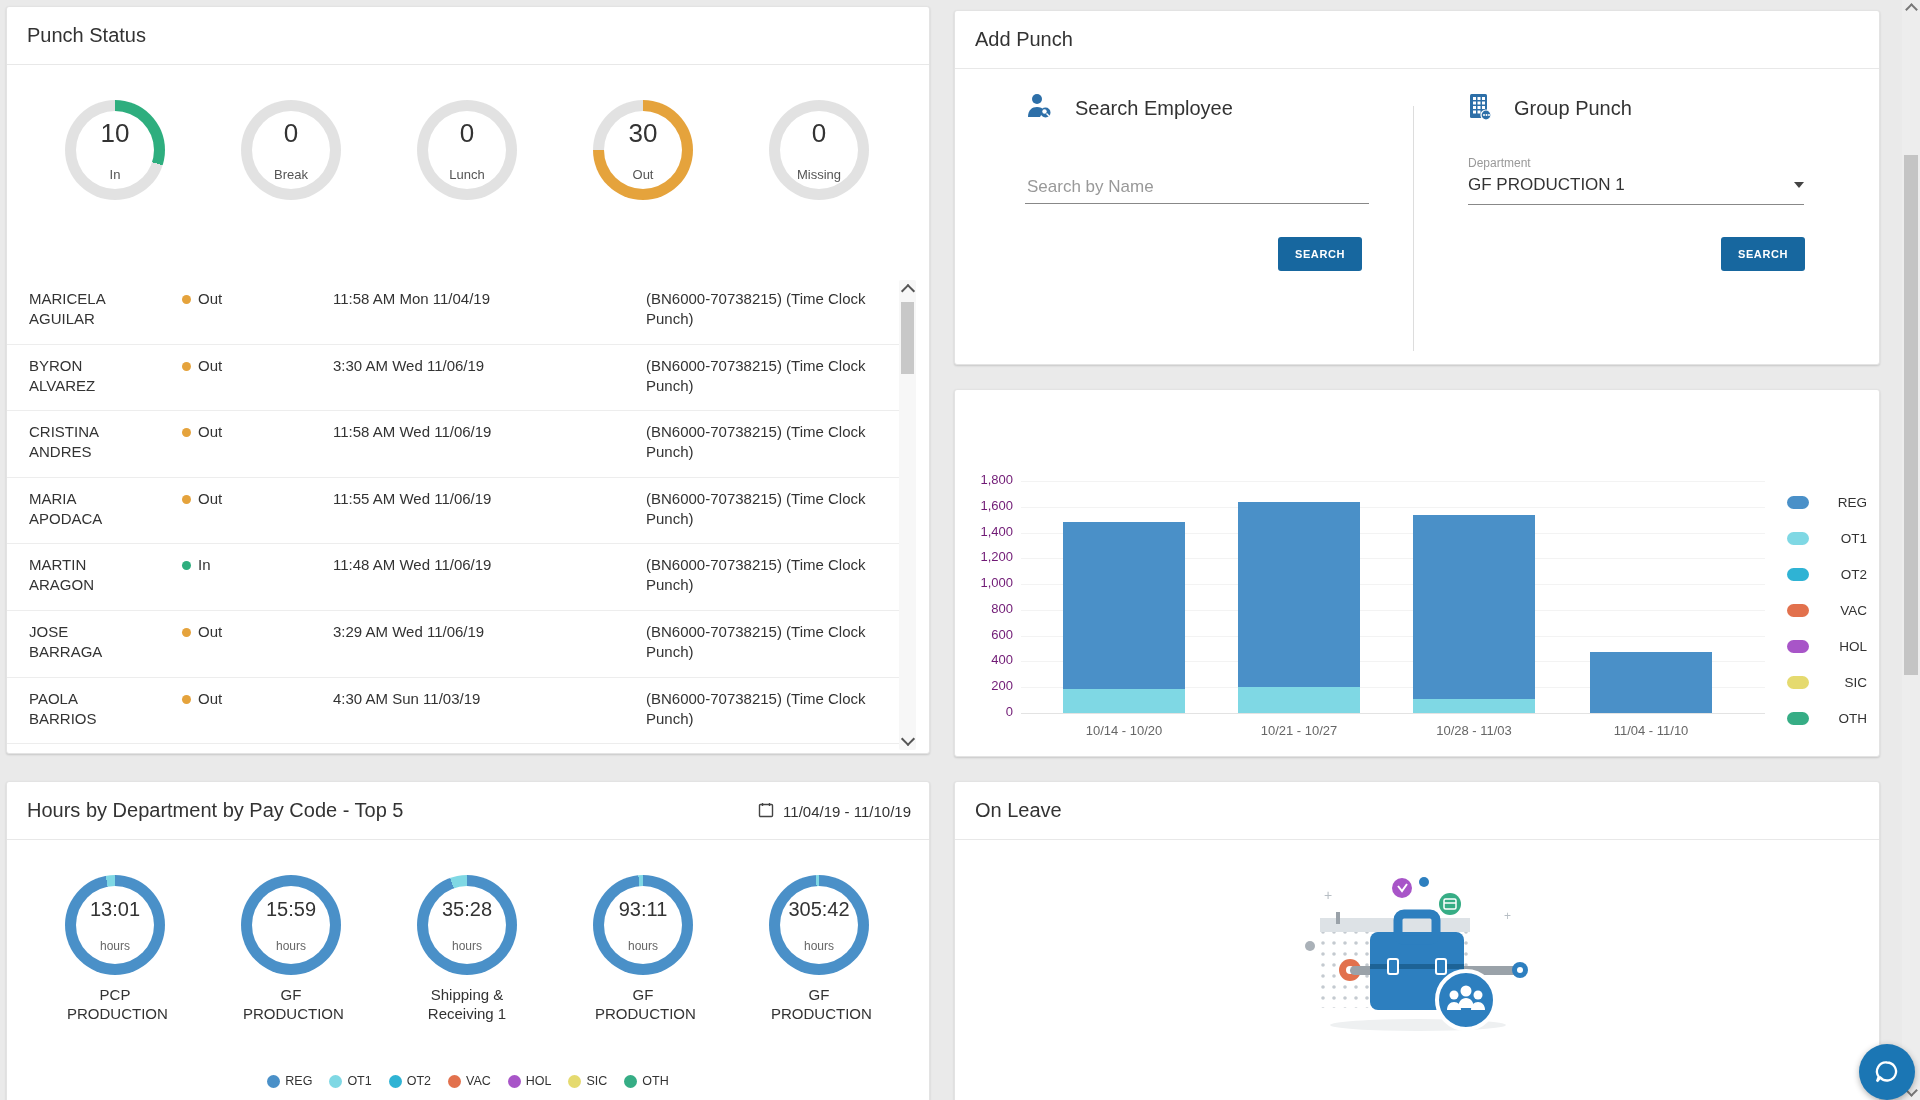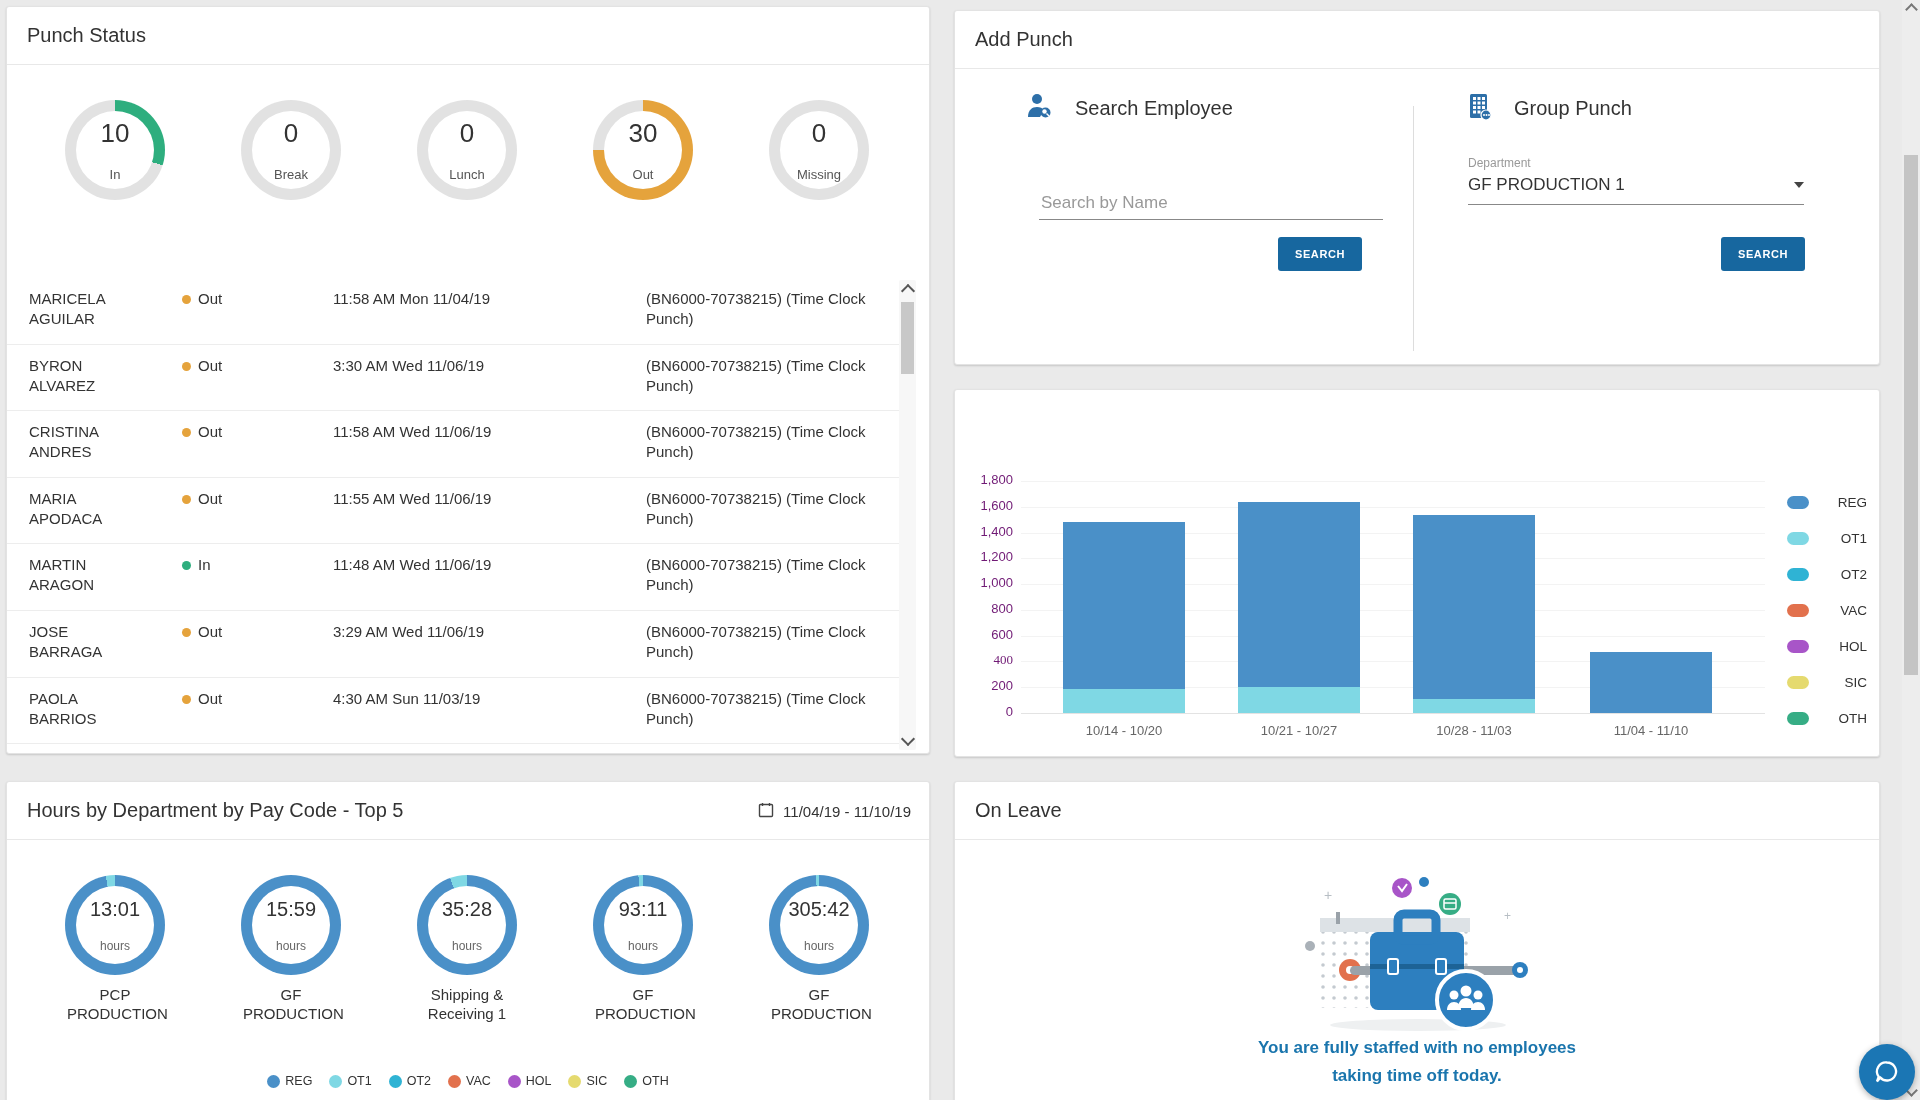--- a/index.html
+++ b/index.html
@@ -41,22 +41,22 @@
   .from-cell{width:240px;}
   .tscroll{position:absolute;top:273px;bottom:3px;right:13px;width:17px;background:#f7f7f7;border-radius:2px;}
   .tthumb{position:absolute;top:22px;left:2px;right:2px;height:72px;background:#c8c8c8;}
   .chev{position:absolute;left:4px;width:8px;height:8px;border-left:2px solid #555;border-bottom:2px solid #555;}
   .chev-up{top:6px;transform:rotate(135deg);}
   .chev-down{bottom:6px;transform:rotate(-45deg);}
   
   #card-addpunch{left:954px;top:10px;width:926px;height:355px;}
   .ap-divider{position:absolute;left:458px;top:95px;height:245px;width:1px;background:#ddd;}
   .ap-head{position:absolute;display:flex;align-items:center;gap:20px;font-size:20px;color:#333;}
-  .ap-input{position:absolute;left:84px;top:160px;width:340px;border:none;border-bottom:1px solid #888;
-    font-size:17px;color:#6d28d9;padding:6px 2px;outline:none;font-family:inherit;background:transparent;margin-top:16px;}
+  .ap-input{position:absolute;left:70px;top:160px;width:340px;border:none;border-bottom:1px solid #888;
+    font-size:17px;color:#6d28d9;padding:6px 2px;outline:none;font-family:inherit;background:transparent;}
   .ap-input::placeholder{color:#999;}
   .ap-btn{position:absolute;width:84px;height:34px;background:#17679F;color:#fff;border:none;border-radius:3px;
     font-size:11px;font-weight:bold;letter-spacing:.6px;cursor:pointer;font-family:inherit;}
   .gp-label{position:absolute;left:513px;top:145px;font-size:12px;color:#999;}
   .gp-select{position:absolute;left:513px;top:164px;width:336px;border-bottom:1px solid #888;
     display:flex;align-items:center;justify-content:space-between;padding-bottom:9px;cursor:pointer;}
   .gp-value{font-size:17px;color:#333;}
   .caret{width:0;height:0;border-left:5px solid transparent;border-right:5px solid transparent;border-top:6px solid #444;}
   
   #card-pay{left:954px;top:389px;width:926px;height:368px;}
@@ -305,21 +305,21 @@
   <button class="ap-btn" style="left:766px;top:226px;">SEARCH</button>
 </div>
 
 <div class="card" id="card-pay">
   <div id="pp-plot">
       <div class="pp-grid" style="top: 232px; background: rgb(227, 227, 227);"></div>
       <div class="pp-ylab" style="top: 223px;">0</div>
       <div class="pp-grid" style="top: 206.222px;"></div>
       <div class="pp-ylab" style="top: 197.222px;">200</div>
       <div class="pp-grid" style="top: 180.444px;"></div>
-      <div class="pp-ylab" style="top: 171.444px; font-family: Liberation Serif, serif;">400</div>
+      <div class="pp-ylab" style="top: 171.444px;">400</div>
       <div class="pp-grid" style="top: 154.667px;"></div>
       <div class="pp-ylab" style="top: 145.667px;">600</div>
       <div class="pp-grid" style="top: 128.889px;"></div>
       <div class="pp-ylab" style="top: 119.889px;">800</div>
       <div class="pp-grid" style="top: 103.111px;"></div>
       <div class="pp-ylab" style="top: 94.1111px;">1,000</div>
       <div class="pp-grid" style="top: 77.3333px;"></div>
       <div class="pp-ylab" style="top: 68.3333px;">1,200</div>
       <div class="pp-grid" style="top: 51.5556px;"></div>
       <div class="pp-ylab" style="top: 42.5556px;">1,400</div>
@@ -506,23 +506,20 @@
       <g fill="#fff">
         <circle cx="156" cy="121" r="4.5"></circle>
           <path d="M149 136c0-5 3-8 7-8s7 3 7 8z"></path>
         <circle cx="180" cy="121" r="4.5"></circle>
           <path d="M173 136c0-5 3-8 7-8s7 3 7 8z"></path>
         <circle cx="168" cy="117" r="5.5"></circle>
           <path d="M160 134c0-6 3.5-10 8-10s8 4 8 10z"></path>
       </g>
     </svg>
   </div>
-  <div class="ol-msg">
-    <div>You are fully staffed with no employees taking time off today.</div>
-  </div>
 </div>
 
 <div class="page-scrollbar">
   <span class="ps-chev ps-up"></span>
   <div class="page-thumb"></div>
   <span class="ps-chev ps-down"></span>
 </div>
 
 <div class="chat-fab">
   <svg width="28" height="28" viewBox="0 0 28 28">

